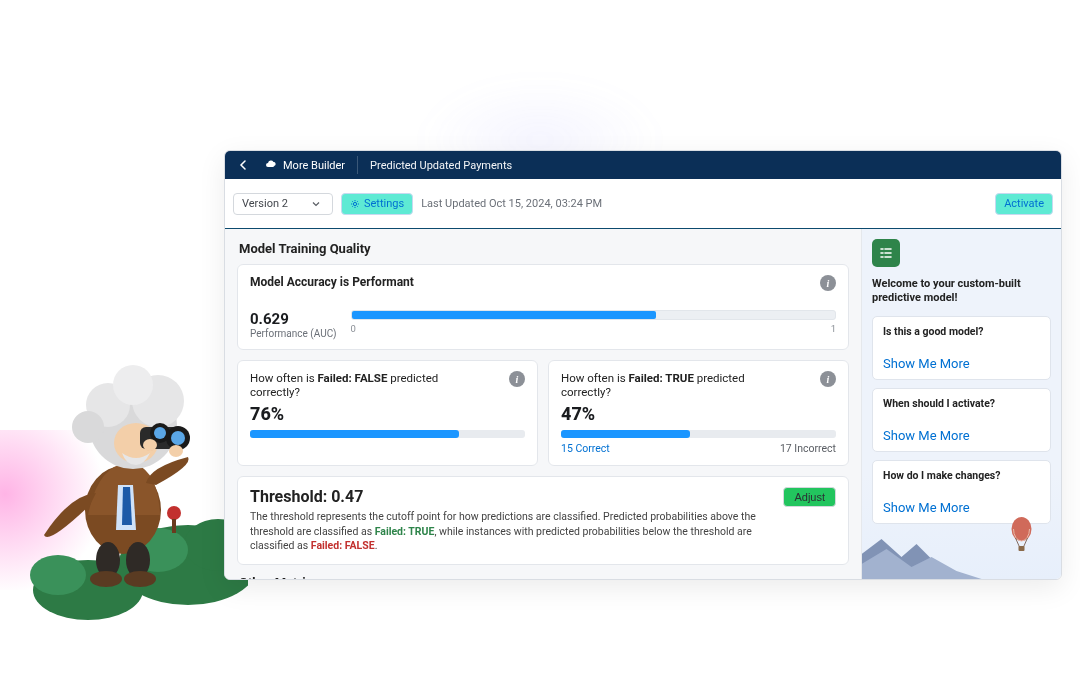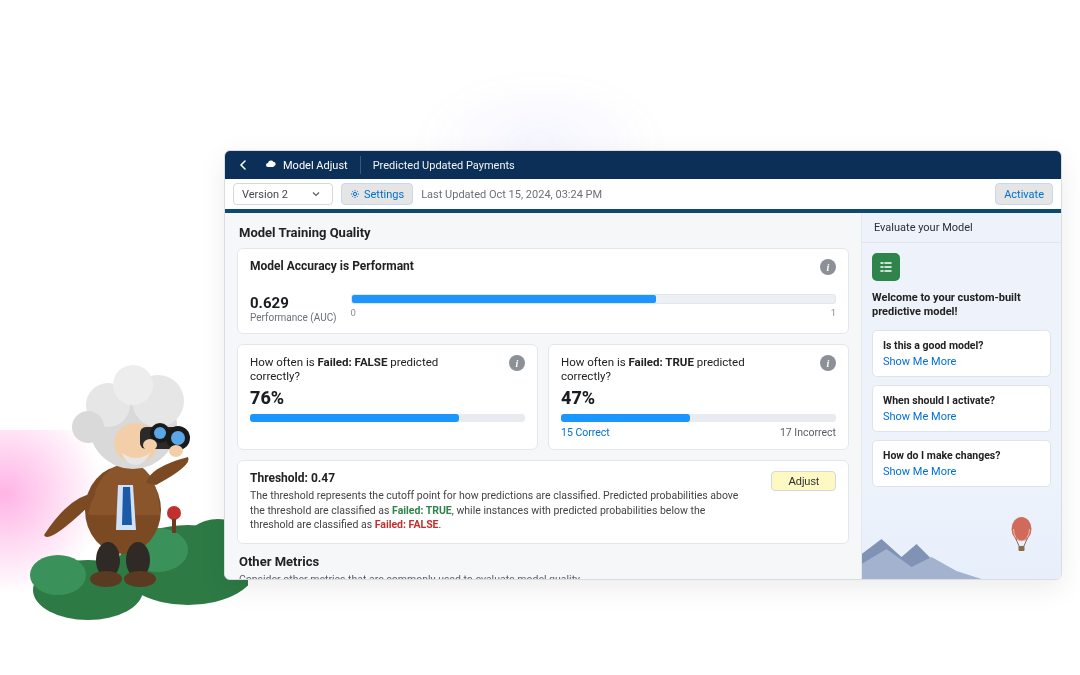--- a/index.html
+++ b/index.html
@@ -44,22 +44,22 @@
   .topnav .brand {
     display:flex; align-items:center; gap:6px;
     padding-right: 12px;
     border-right: 1px solid rgba(255,255,255,0.2);
     height: 18px;
   }
   .topnav .brand svg { width: 12px; height: 12px; }
   .topnav .crumb { opacity: 0.95; }
   
   .actionbar {
-    height: 34px;
-    border-bottom: 4px solid #0c4a6e;
+    height: 50px;
+    border-bottom: 1px solid #0c4a6e;
     display: flex;
     align-items: center;
     padding: 0 8px;
     gap: 8px;
     font-size: 11px;
     color: #43474d;
     background: #fff;
   }
   .select {
     border: 1px solid #d4d8dd; border-radius: 4px;
@@ -67,21 +67,21 @@
     display: flex; align-items: center; gap: 24px;
     min-width: 100px;
     background: #fff;
     cursor: pointer;
   }
   .select svg { width: 8px; height: 8px; }
   .btn-outline {
     border: 1px solid #c6d9f0; color: #0070d2;
     border-radius: 4px; height: 22px; padding: 0 8px;
     display:flex; align-items:center; gap:4px;
-    background:#e5e5e5; cursor:pointer;justify-content:flex-end;
+    background:#5eead4; cursor:pointer;justify-content:flex-end;
   }
   .btn-outline svg { width:10px; height:10px; }
   .spacer { flex: 1; }
   .muted { color: #6b7078; }
   
   .body {
     flex: 1;
     display: flex;
     background: #f6f7f9;
     overflow: hidden;
@@ -110,21 +110,21 @@
     background: #2e844a; display:flex; align-items:center; justify-content:center;
     margin-bottom: 10px;
   }
   .side-icon svg { width:16px; height:16px; }
   .side-title { font-size: 11px; font-weight: 700; color:#222; margin-bottom:10px; line-height:1.3; }
   .side-card {
     border:1px solid #dfe4ec; background:#fff; border-radius:5px;
     padding: 8px 10px; margin-bottom:8px;
   }
   .side-card .q { font-size:10.5px; font-weight:700; color:#222; }
-  .side-card .link { font-size:11px; color:#0070d2; margin-top:3px; cursor:pointer; }
+  .side-card .link { font-size:13px; color:#0070d2; margin-top:18px; cursor:pointer; }
   .side-illus {
     position:absolute; left:0; right:0; bottom:0; height:70px;
     overflow:hidden;
   }
   .side-illus svg { width:100%; height:100%; }
   
   h2.section { font-size: 13px; font-weight: 700; color:#222; margin: 0 0 8px 2px; }
   .card {
     background:#fff; border:1px solid #e3e6eb; border-radius:6px;
     padding: 10px 12px;
@@ -160,22 +160,22 @@
     height:8px; border-radius:3px; background:#e8ebef; margin-top:6px; position:relative;
   }
   .bar2 .fill { position:absolute; left:0; top:0; bottom:0; background:#1b96ff; border-radius:3px; }
   .legend { display:flex; justify-content:space-between; font-size:10.5px; margin-top:4px; }
   .legend .l { color:#0070d2; cursor:pointer; }
   .legend .r { color:#595d63; }
   .threshold-card .desc { font-size:10.5px; color:#444; margin-top:4px; line-height:1.4; }
   .threshold-card .desc .t-true { color:#2e844a; font-weight:700; }
   .threshold-card .desc .t-false { color:#c2302e; font-weight:700; }
   .btn-light {
-    border:1px solid #d4d8dd; background:#fef9c3; border-radius:4px;
-    font-size:11px; padding:3px 16px; color:#2b2f34; cursor:pointer;
+    border:1px solid #d4d8dd; background:#22c55e; border-radius:4px;
+    font-size:11px; padding:3px 10px; color:#2b2f34; cursor:pointer;
   }
   .section-desc { font-size:10.5px; color:#595d63; margin: -4px 0 8px 2px; }
   
   .bg-blur {
     position:absolute; left:420px; top:80px; width:240px; height:120px;
     background: radial-gradient(closest-side, rgba(120,120,255,0.08), rgba(255,255,255,0));
     filter: blur(12px);
   }
   
   .mascot {
@@ -244,21 +244,21 @@
   <div class="topnav">
     <div class="back">
       <svg viewBox="0 0 10 10">
           <path d="M6 1 L2 5 L6 9" stroke="#fff" stroke-width="1.5" fill="none" stroke-linecap="round"></path>
         </svg>
     </div>
     <div class="brand">
       <svg viewBox="0 0 12 12">
           <path d="M3 8 a2 2 0 0 1 0-4 a3 3 0 0 1 5.5-1 a2 2 0 0 1 1 3.8 A2 2 0 0 1 8 8 Z" fill="#fff"></path>
         </svg>
-      <span>Model Adjust</span>
+      <span>More Builder</span>
     </div>
     <div class="crumb">Predicted Updated Payments</div>
   </div>
 
   <div class="actionbar">
     <div class="select">
       <span>Version 2</span>
       <svg viewBox="0 0 8 8">
           <path d="M1 2.5 L4 5.5 L7 2.5" stroke="#5a5e64" stroke-width="1.2" fill="none"></path>
         </svg>
@@ -333,38 +333,37 @@
           <div class="legend">
             <span class="l">15 Correct</span>
             <span class="r">17 Incorrect</span>
           </div>
         </div>
       </div>
 
       <div class="card threshold-card">
         <div class="card-head">
           <div class="grow">
-            <h3 style="font-size:12px;">
+            <h3 style="font-size:16px;">
               <span>Threshold: </span><span>0.47</span>
             </h3>
             <div class="desc">
               <span>The threshold represents the cutoff point for how predictions are classified. Predicted probabilities above the threshold are classified as </span><span class="t-true">Failed: TRUE</span><span>, while instances with predicted probabilities below the threshold are classified as </span><span class="t-false">Failed: FALSE</span><span>.</span>
             </div>
           </div>
           <button class="btn-light">Adjust</button>
         </div>
       </div>
 
       <h2 class="section">Other Metrics</h2>
       <div class="section-desc">Consider other metrics that are commonly used to evaluate model quality.</div>
 
     </div>
 
     <div class="side">
-      <div class="side-header">Evaluate your Model</div>
       <div class="side-body">
         <div class="side-icon">
           <svg viewBox="0 0 16 16">
               <path d="M3 4h2M3 8h2M3 12h2 M7 4h6 M7 8h6 M7 12h6" stroke="#fff" stroke-width="1.6" stroke-linecap="round"></path>
             </svg>
         </div>
         <div class="side-title">Welcome to your custom-built predictive model!</div>
 
         <div class="side-card">
           <div class="q">Is this a good model?</div>

